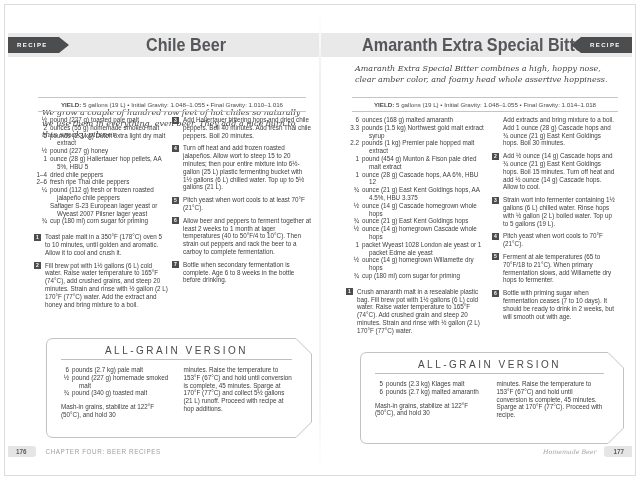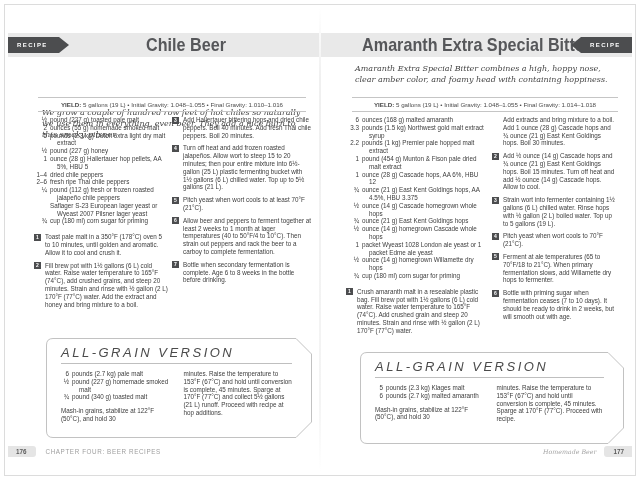--- a/index.html
+++ b/index.html
@@ -58,21 +58,21 @@
         line-height:7px;text-align:center;font-weight:bold;margin-right:4px;margin-top:.5px;}
   .stx{flex:1;}
   .cont{margin:0 0 5px 11px;}
 
   
   .ag{position:absolute;z-index:2;}
   .l .ag{left:38px;top:330px;width:266px;height:100px;}
   .r .ag{left:40px;top:344px;width:264px;height:92px;}
   .ag svg{position:absolute;inset:0;display:block;}
   .ag-in{position:absolute;left:15px;right:20px;top:7px;}
-  .ag-title{text-align:left;font-size:13px;letter-spacing:2.5px;color:#4a4a4a;font-style:italic;}
+  .ag-title{text-align:center;font-size:10px;letter-spacing:2.5px;color:#4a4a4a;}
   .ag-rule{border-top:1px solid #bfbfbf;margin-top:3px;}
   .ag-cols{display:flex;gap:14px;margin-top:6px;font-size:6.3px;line-height:7.8px;color:#3c3c3c;}
   .ag-col{flex:1;}
   .ag .qty{width:8px;}
   .ag-p{margin:6px 0 0;}
   .ag-p.first{margin-top:0;}
 
   
   .footer{position:absolute;top:437px;height:12px;font-size:6.3px;color:#9e9e9e;
           display:flex;align-items:center;}
@@ -216,21 +216,21 @@
     </div>
   </div>
 
   <div class="page r">
     <div class="titlebar">
       <span class="title">Amaranth Extra Special Bitter</span>
     </div>
     <div class="tag">
       <span>RECIPE</span>
     </div>
-    <p class="intro">Amaranth Extra Special Bitter combines a high, hoppy nose, clear amber color, and foamy head with containing hoppiness.</p>
+    <p class="intro">Amaranth Extra Special Bitter combines a high, hoppy nose, clear amber color, and foamy head whole assertive hoppiness.</p>
     <div class="yield"><b>YIELD:</b><span> 5 gallons (19 L) • Initial Gravity: 1.048–1.055 • Final Gravity: 1.014–1.018</span></div>
 
     <div class="col c1">
       <div>
         <div class="ing">
             <span class="qty">6</span>
             <span class="itx">ounces (168 g) malted amaranth</span>
           </div>
         <div class="ing">
             <span class="qty">3.3</span>

